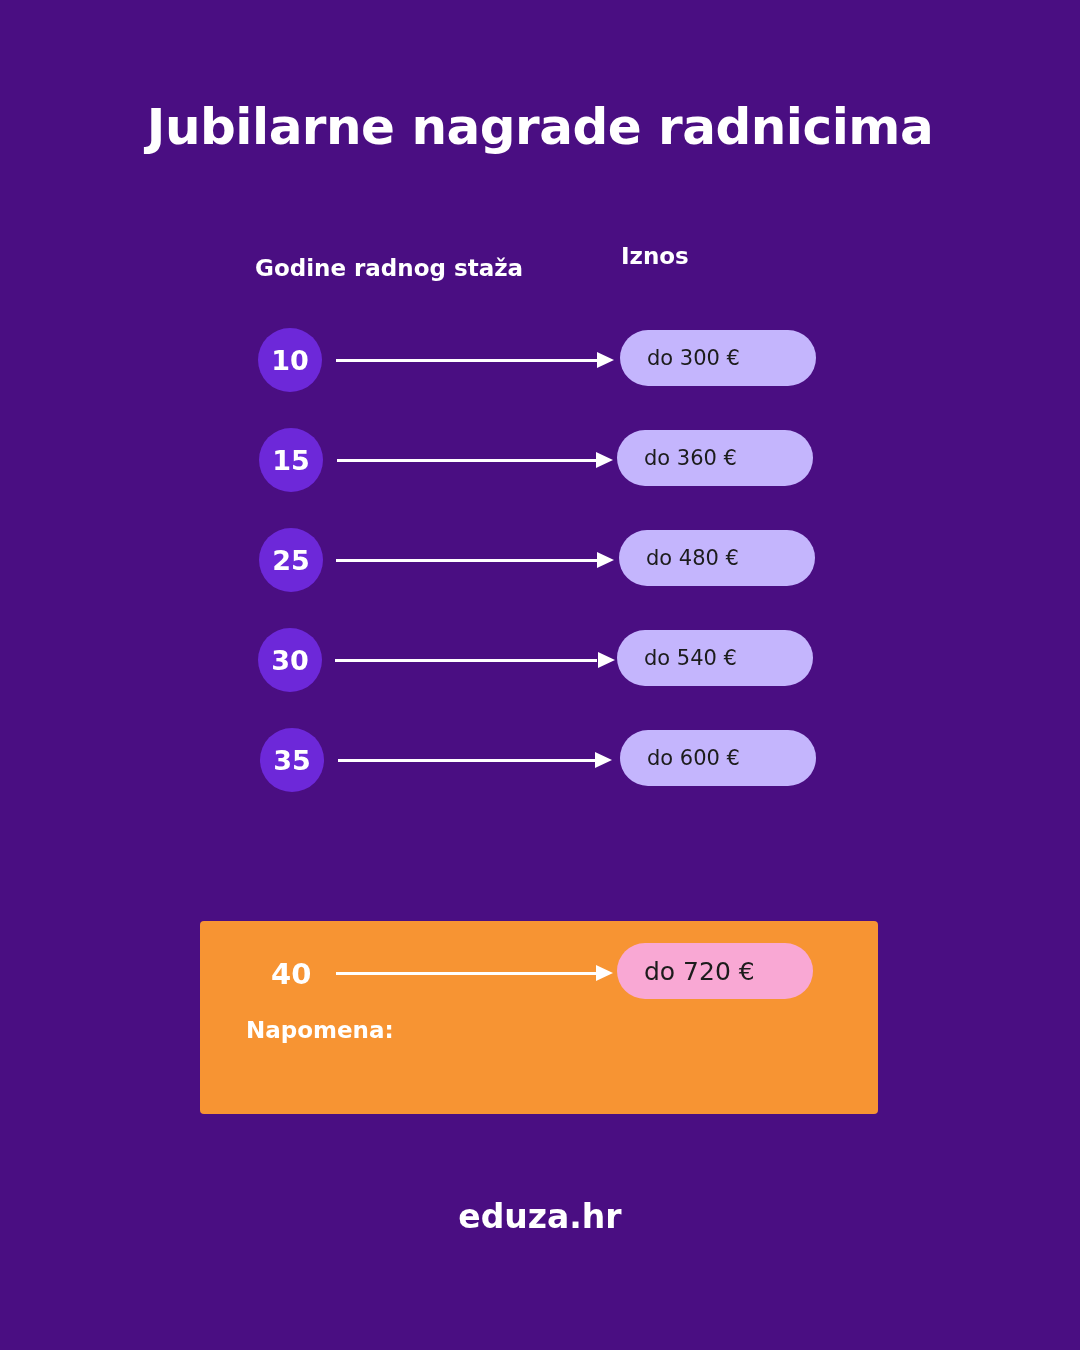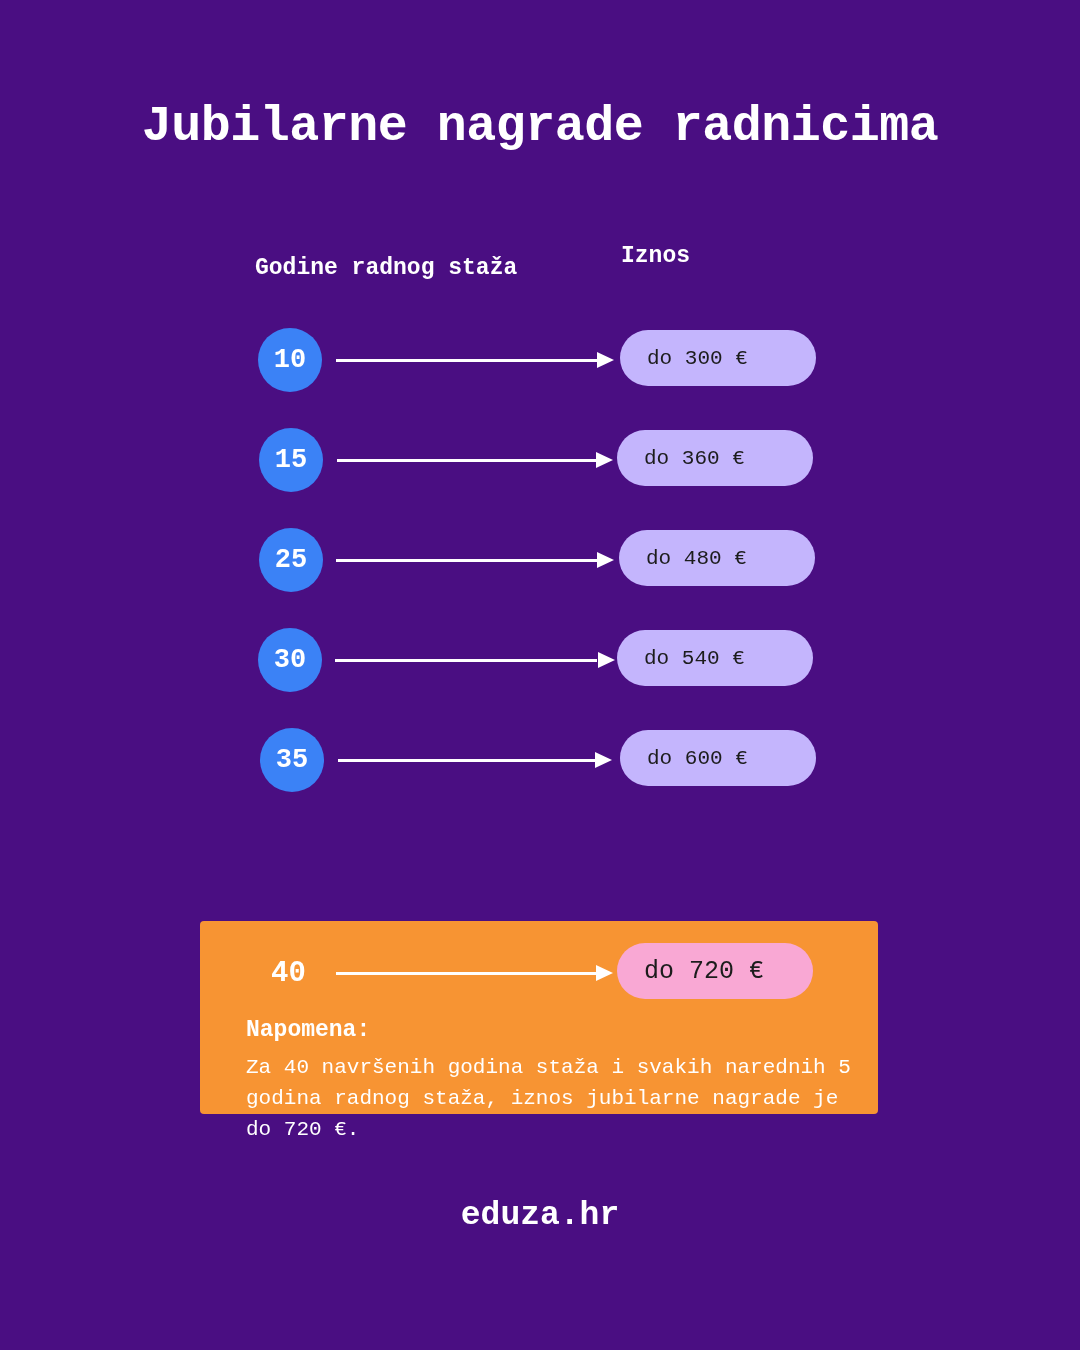--- a/index.html
+++ b/index.html
@@ -12,21 +12,20 @@
     background: #4a0e82;
     font-family: "DejaVu Sans", sans-serif;
     overflow: hidden;
     position: relative;
   }
   .page {
     position: relative;
     width: 956px;
     height: 1350px;
     background: #4a0e82;
-    font-family: Liberation Mono, monospace;
   }
 
   .title {
     position: absolute;
     top: 98px;
     left: 0;
     width: 1080px;
     text-align: center;
     color: #ffffff;
     font-size: 50px;
@@ -69,21 +68,21 @@
     position: relative;
     height: 100px;
   }
   .circle {
     position: absolute;
     left: 258px;
     top: 14px;
     width: 64px;
     height: 64px;
     border-radius: 50%;
-    background: #3b82f6;
+    background: #6d28d9;
     color: #ffffff;
     font-size: 27px;
     font-weight: bold;
     display: flex;
     align-items: center;
     justify-content: center;
   }
   .arrow {
     position: absolute;
     left: 336px;
@@ -289,18 +288,17 @@
   </div>
 
   <div class="note-card">
     <div class="note-row-value">40</div>
     <div class="note-arrow">
       <div class="shaft"></div>
       <div class="head"></div>
     </div>
     <div class="note-pill">do 720 €</div>
     <div class="note-title">Napomena:</div>
-    <div class="note-text">Za 40 navršenih godina staža i svakih narednih 5 godina radnog staža, iznos jubilarne nagrade je do 720 €.</div>
   </div>
 
   <div class="footer">eduza.hr</div>
 
 </div>
 
 </body></html>

